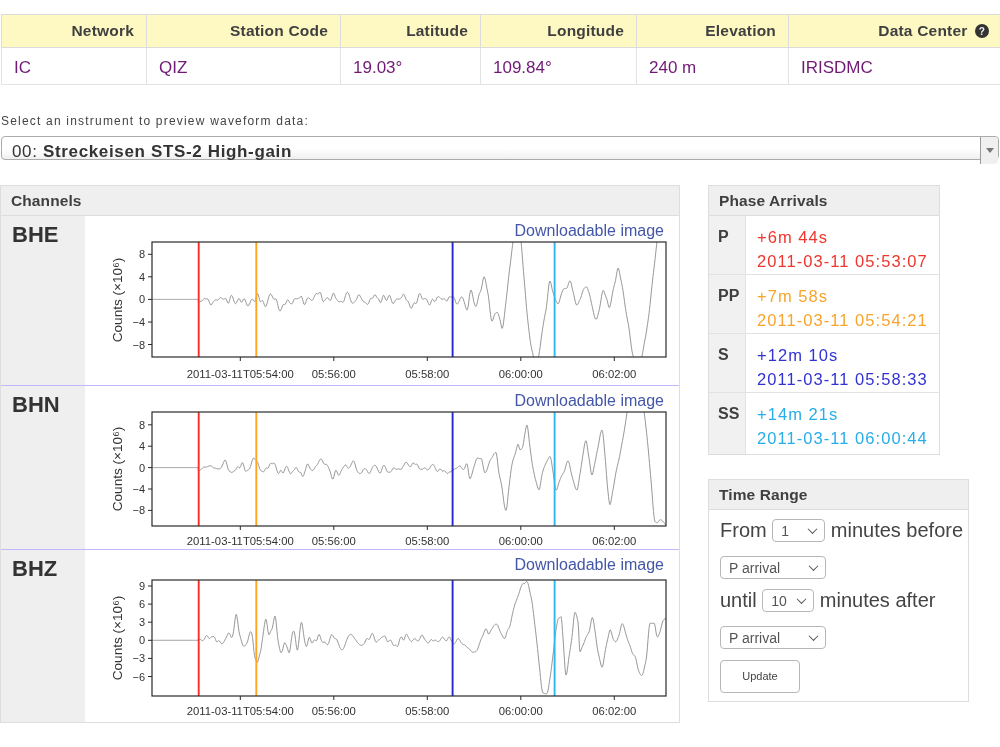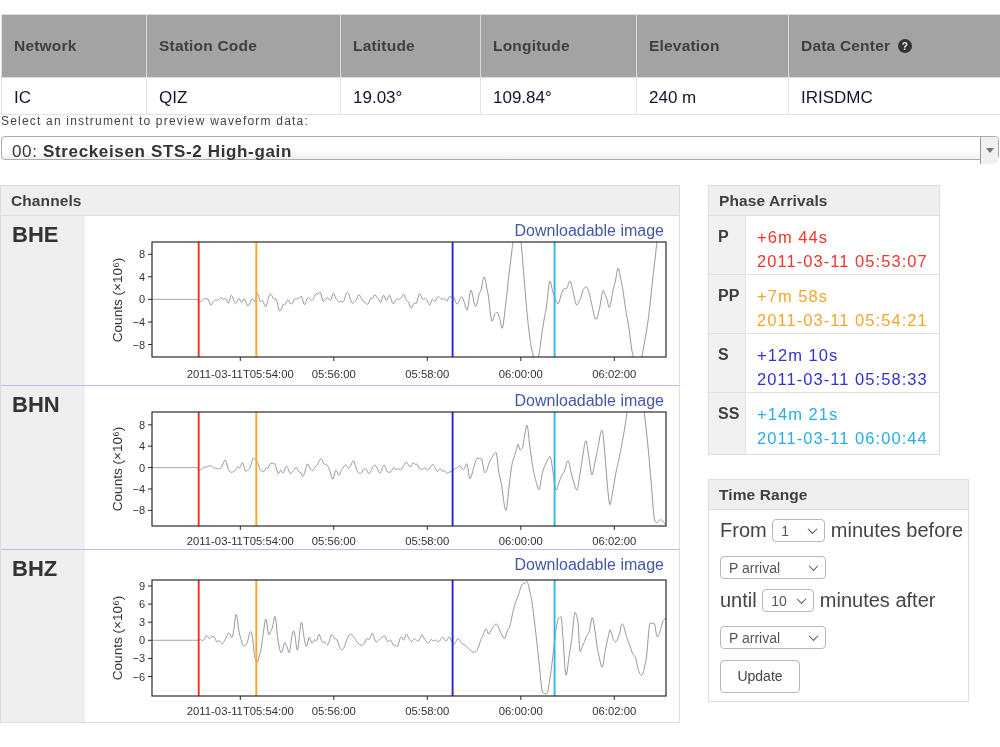--- a/index.html
+++ b/index.html
@@ -1,22 +1,22 @@
 <!DOCTYPE html>
 <html><head>
 <meta charset="utf-8">
 <style>
 * { box-sizing: border-box; }
 html,body { margin:0; padding:0; background:#fff; font-family:"Liberation Sans",sans-serif; color:#444; }
 #page { position:relative; width:1000px; height:747px; overflow:hidden; }
 
 
 table.st { position:absolute; left:1px; top:14px; width:1001px; border-collapse:collapse; }
-table.st th { background:#a3a3a3; font-size:15.5px; letter-spacing:0.2px; font-weight:bold; color:#3f3f3f; text-align:left; padding:22px 12px; border:1px solid #dcdcdc; height:32px; }
-table.st td { font-size:17px; color:#0f172a; text-align:left; padding:10px 12px 7px; border:1px solid #e3e3e3; height:37px; line-height:19px; }
+table.st th { background:#fef9c3; font-size:15.5px; letter-spacing:0.2px; font-weight:bold; color:#3f3f3f; text-align:right; padding:7px 12px; border:1px solid #dcdcdc; height:32px; }
+table.st td { font-size:17px; color:#701a75; text-align:left; padding:10px 12px 7px; border:1px solid #e3e3e3; height:37px; line-height:19px; }
 .qicon { display:inline-block; vertical-align:-2px; margin-left:3px; }
 
 
 .sel-label { position:absolute; left:1px; top:114px; font-size:12px; letter-spacing:1.2px; color:#444; }
 .selbox { position:absolute; left:1px; top:136px; width:998px; height:24px; border:1px solid #ababab; border-radius:4px; background:linear-gradient(#ffffff 55%, #f0f0f0); font-size:17px; letter-spacing:0.65px; color:#333; line-height:29px; padding-left:10px; }
 .selbox .arrbox { position:absolute; right:0; top:0; width:18px; height:27px; border-left:1px solid #999; background:#f0f0f0; border-radius:0 4px 4px 0; }
 .selbox .arrbox:after { content:""; position:absolute; left:5px; top:11px; width:0; height:0; border:4px solid transparent; border-top:5px solid #777; }
 
 
 .panel { position:absolute; border:1px solid #ddd; background:#fff; }
@@ -38,21 +38,21 @@
 .prow .pl { width:37px; background:#f1f1f1; border-right:1px solid #e2e2e2; font-size:16px; font-weight:bold; color:#3f3f3f; padding:12px 0 0 9px; }
 .prow .pv { font-size:16.5px; letter-spacing:1.05px; line-height:23.5px; padding:10px 0 1px 11px; }
 
 
 #timerange { left:708px; top:479px; width:261px; height:223px; }
 .trbody { position:relative; font-size:20px; color:#444; }
 .trrow { position:absolute; left:11px; display:flex; align-items:center; white-space:nowrap; }
 .fsel { display:inline-flex; align-items:center; justify-content:space-between; border:1px solid #b7b7b7; border-radius:4px; background:#fff; height:23px; font-size:14px; color:#555; padding:0 7px 0 8px; }
 .chev { width:8px; height:8px; margin-left:8px; position:relative; }
 .chev:after { content:""; position:absolute; left:0; top:0; width:6px; height:6px; border-right:1.8px solid #555; border-bottom:1.8px solid #555; transform:rotate(45deg) translate(-1px,-1px); }
-.trbtn { position:absolute; left:11px; top:150px; width:80px; height:33px; border:1px solid #b7b7b7; border-radius:4px; background:#fff; font-size:14px; color:#444; text-align:center; line-height:31px; }
+.trbtn { position:absolute; left:11px; top:150px; width:80px; height:33px; border:1px solid #b7b7b7; border-radius:4px; background:#fff; font-size:11px; color:#444; text-align:center; line-height:31px; }
 </style>
 </head>
 <body>
 <div id="page">
 <table class="st">
 <tbody>
         <tr>
           <th style="width:145px">Network</th>
           <th style="width:194px">Station Code</th>
           <th style="width:140px">Latitude</th>

